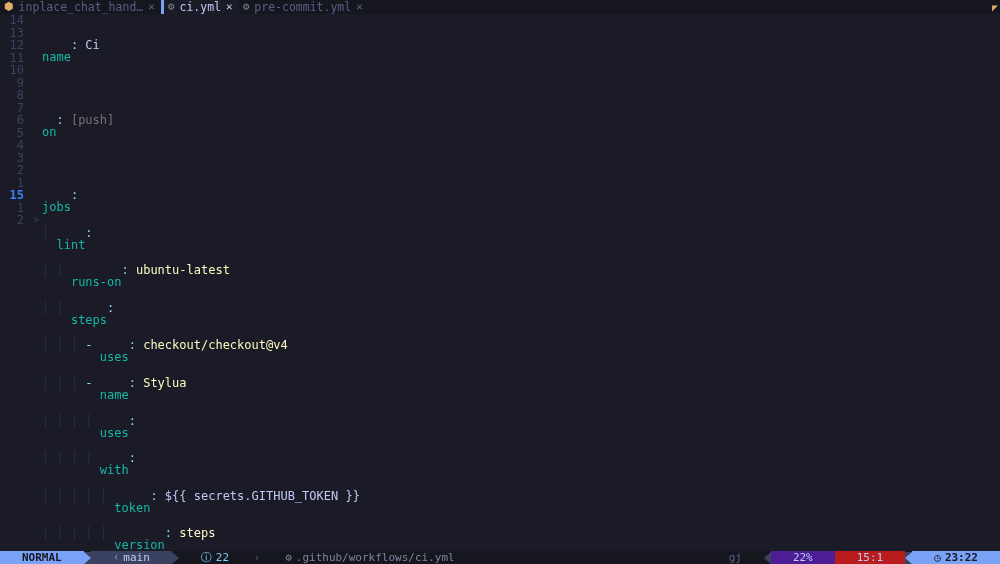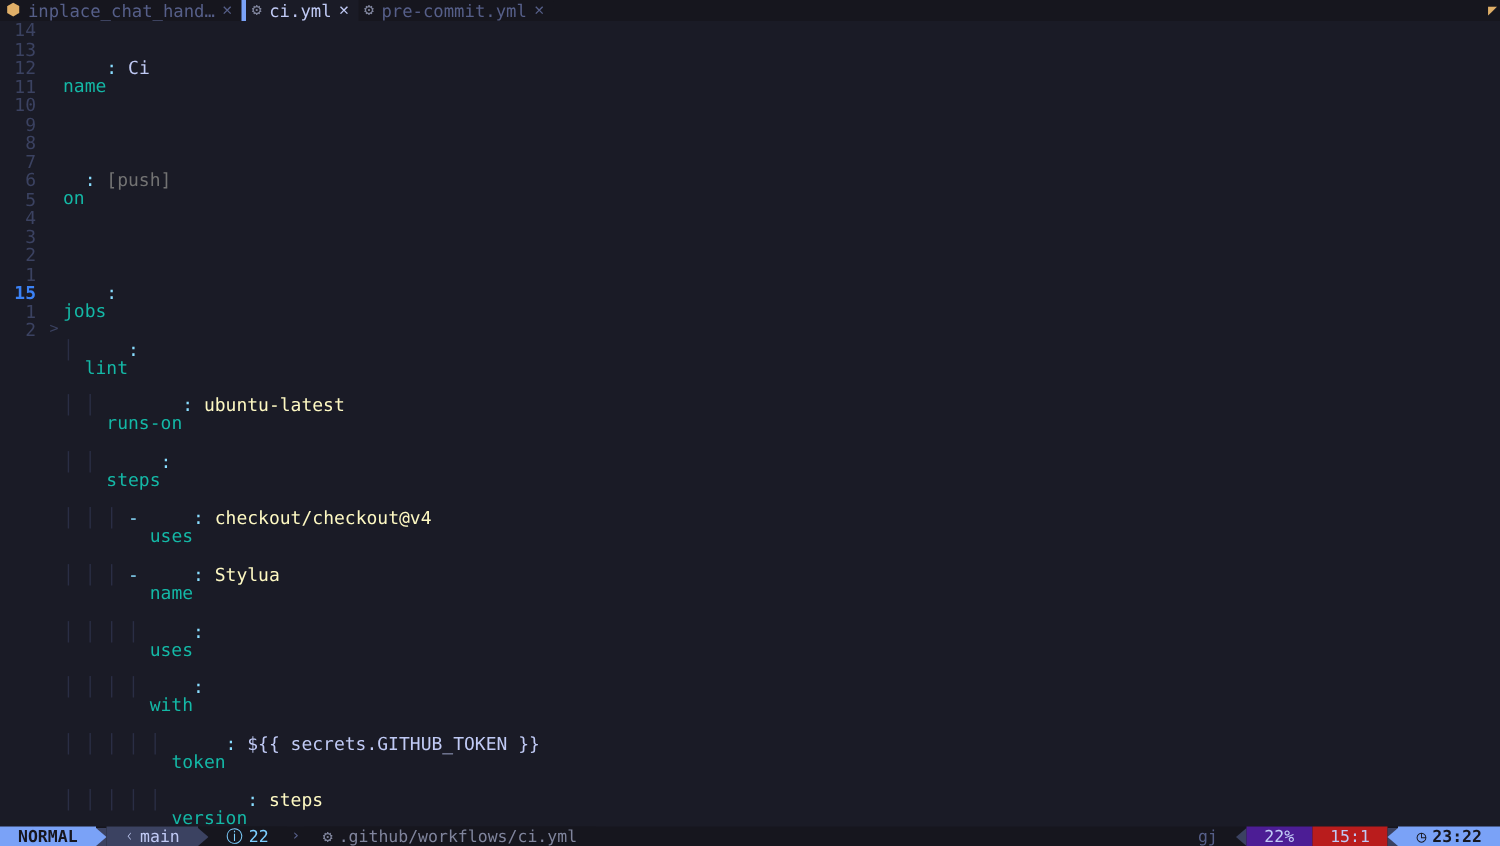--- a/index.html
+++ b/index.html
@@ -114,21 +114,21 @@
     display: flex;
     align-items: center;
     background: #16161e;
     font-size: 11px;
     line-height: 13px;
   }
   .seg {
     display: flex;
     align-items: center;
     height: 100%;
-    padding: 0 12px;
+    padding: 0 22px;
     gap: 4px;
   }
   .seg.mode   { background: #7aa2f7; color: #16161e; font-weight: bold; }
   .seg.branch { background: #3b4261; color: #c0caf5; }
   .seg.diag   { background: #16161e; color: #7dcfff; }
   .seg.path   { background: #16161e; color: #7f849c; }
   .status .spacer { flex: 1; }
   .seg.enc    { color: #565f89; }
   .seg.pct    { background: #4c1d95; color: #c0caf5; }
   .seg.pos    { background: #b91c1c; color: #c0caf5; justify-content: flex-end; }

